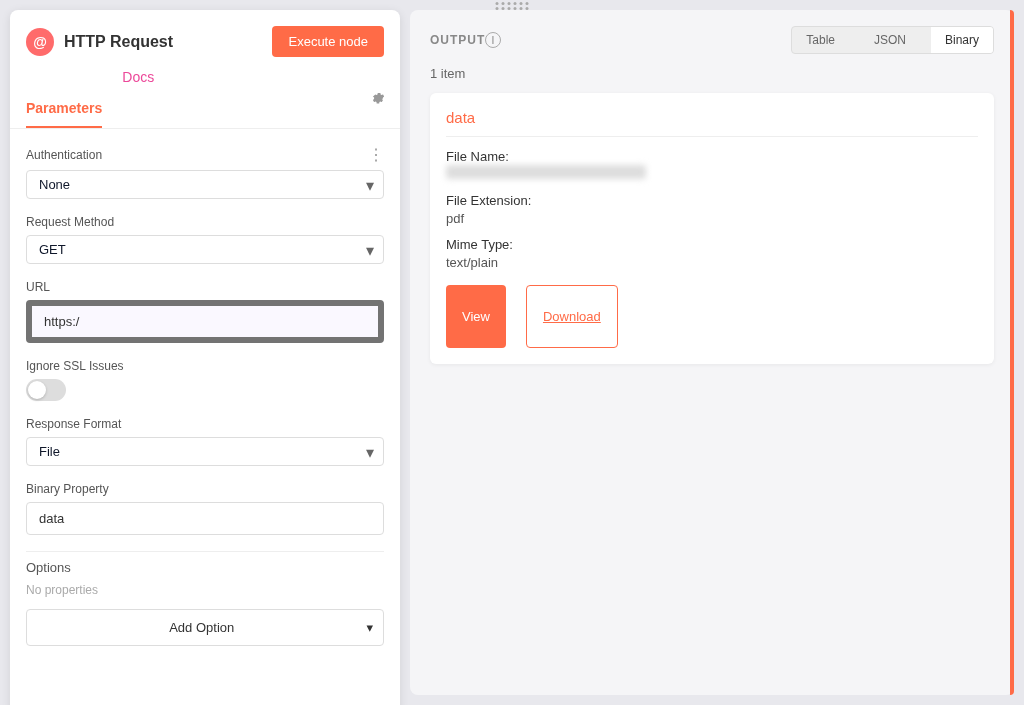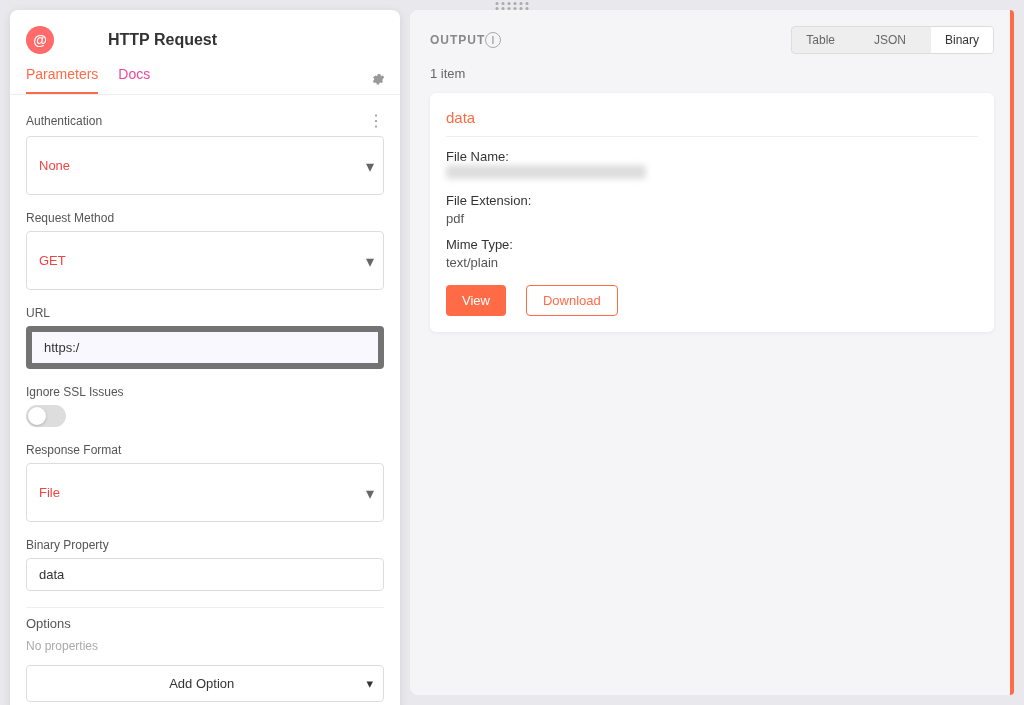--- a/index.html
+++ b/index.html
@@ -53,21 +53,20 @@
       align-items: center;
       justify-content: center;
       color: white;
       font-weight: bold;
       font-size: 14px;
     }
     .panel-title-text {
       font-size: 16px;
       font-weight: 600;
       color: #333;
-      margin-left: 44px;
     }
     .execute-btn {
       background: #ff6b47;
       color: white;
       border: none;
       border-radius: 4px;
       padding: 8px 16px;
       font-size: 13px;
       font-weight: 500;
       cursor: pointer;
@@ -81,21 +80,22 @@
     .tab {
       font-size: 14px;
       padding-bottom: 10px;
       cursor: pointer;
       color: #ec4899;
       border-bottom: 2px solid transparent;
     }
     .tab.active {
       color: #ff6b47;
       border-bottom: 2px solid #ff6b47;
-      font-weight: 400;
+      font-weight: 700;
+      margin-top: 31px;
     }
     .tab-actions {
       margin-left: auto;
       display: flex;
       align-items: center;
       color: #999;
       cursor: pointer;
     }
     .panel-body {
       flex: 1;
@@ -116,25 +116,25 @@
     .field-label-dots {
       color: #999;
       font-size: 16px;
       cursor: pointer;
     }
     .select-wrapper {
       position: relative;
     }
     .select-wrapper select {
       width: 100%;
-      padding: 21px 12px;
+      padding: 6px 12px;
       border: 1px solid #ddd;
       border-radius: 4px;
       font-size: 13px;
-      color: #ef4444;
+      color: #0f172a;
       background: #fff;
       appearance: none;
       cursor: pointer;
     }
     .select-arrow {
       position: absolute;
       right: 10px;
       top: 50%;
       transform: translateY(-50%);
       pointer-events: none;
@@ -326,23 +326,24 @@
       border-radius: 4px;
       padding: 7px 16px;
       font-size: 13px;
       cursor: pointer;
     }
     .download-btn {
       background: #fff;
       color: #ff6b47;
       border: 1px solid #ff6b47;
       border-radius: 4px;
-      padding: 7px 16px;
-      font-size: 13px;
-      cursor: pointer;
+      padding: 23px 16px;
+      font-size: 13px;
+      cursor: pointer;
+      text-decoration: underline;
     }
     .drag-handle {
       position: absolute;
       top: -5px;
       left: 50%;
       transform: translateX(-50%);
       display: flex;
       gap: 3px;
     }
     .drag-dot-row {
@@ -390,20 +391,21 @@
   </div>
 
   <div class="left-panel">
     <div class="panel-header">
       <div class="panel-title">
         <div class="at-icon">
           <span>@</span>
         </div>
         <span class="panel-title-text">HTTP Request</span>
       </div>
+      <button class="execute-btn">Execute node</button>
     </div>
 
     <div class="tabs">
       <div class="tab active">Parameters</div>
       <div class="tab">Docs</div>
       <div class="tab-actions">
         <svg width="16" height="16" viewBox="0 0 16 16" fill="#999">
           <path d="M8 10a2 2 0 100-4 2 2 0 000 4zm6.94-2.5a6.07 6.07 0 00.06-.5c0-.17-.02-.34-.06-.5l1.08-.84a.25.25 0 00.06-.33l-1.02-1.77a.25.25 0 00-.31-.11l-1.28.51a3.75 3.75 0 00-.86-.5l-.19-1.36A.25.25 0 0012.08 2H9.92a.25.25 0 00-.25.2l-.19 1.36a3.75 3.75 0 00-.86.5l-1.28-.51a.25.25 0 00-.31.11L5.01 5.43a.25.25 0 00.06.33l1.08.84A4.09 4.09 0 006.09 7.5c0 .17.02.34.06.5L5.07 8.84a.25.25 0 00-.06.33l1.02 1.77a.25.25 0 00.31.11l1.28-.51c.27.19.55.36.86.5l.19 1.36c.04.11.14.2.25.2h2.04a.25.25 0 00.25-.2l.19-1.36c.31-.14.59-.31.86-.5l1.28.51a.25.25 0 00.31-.11l1.02-1.77a.25.25 0 00-.06-.33l-1.08-.84z"></path>
         </svg>
       </div>

